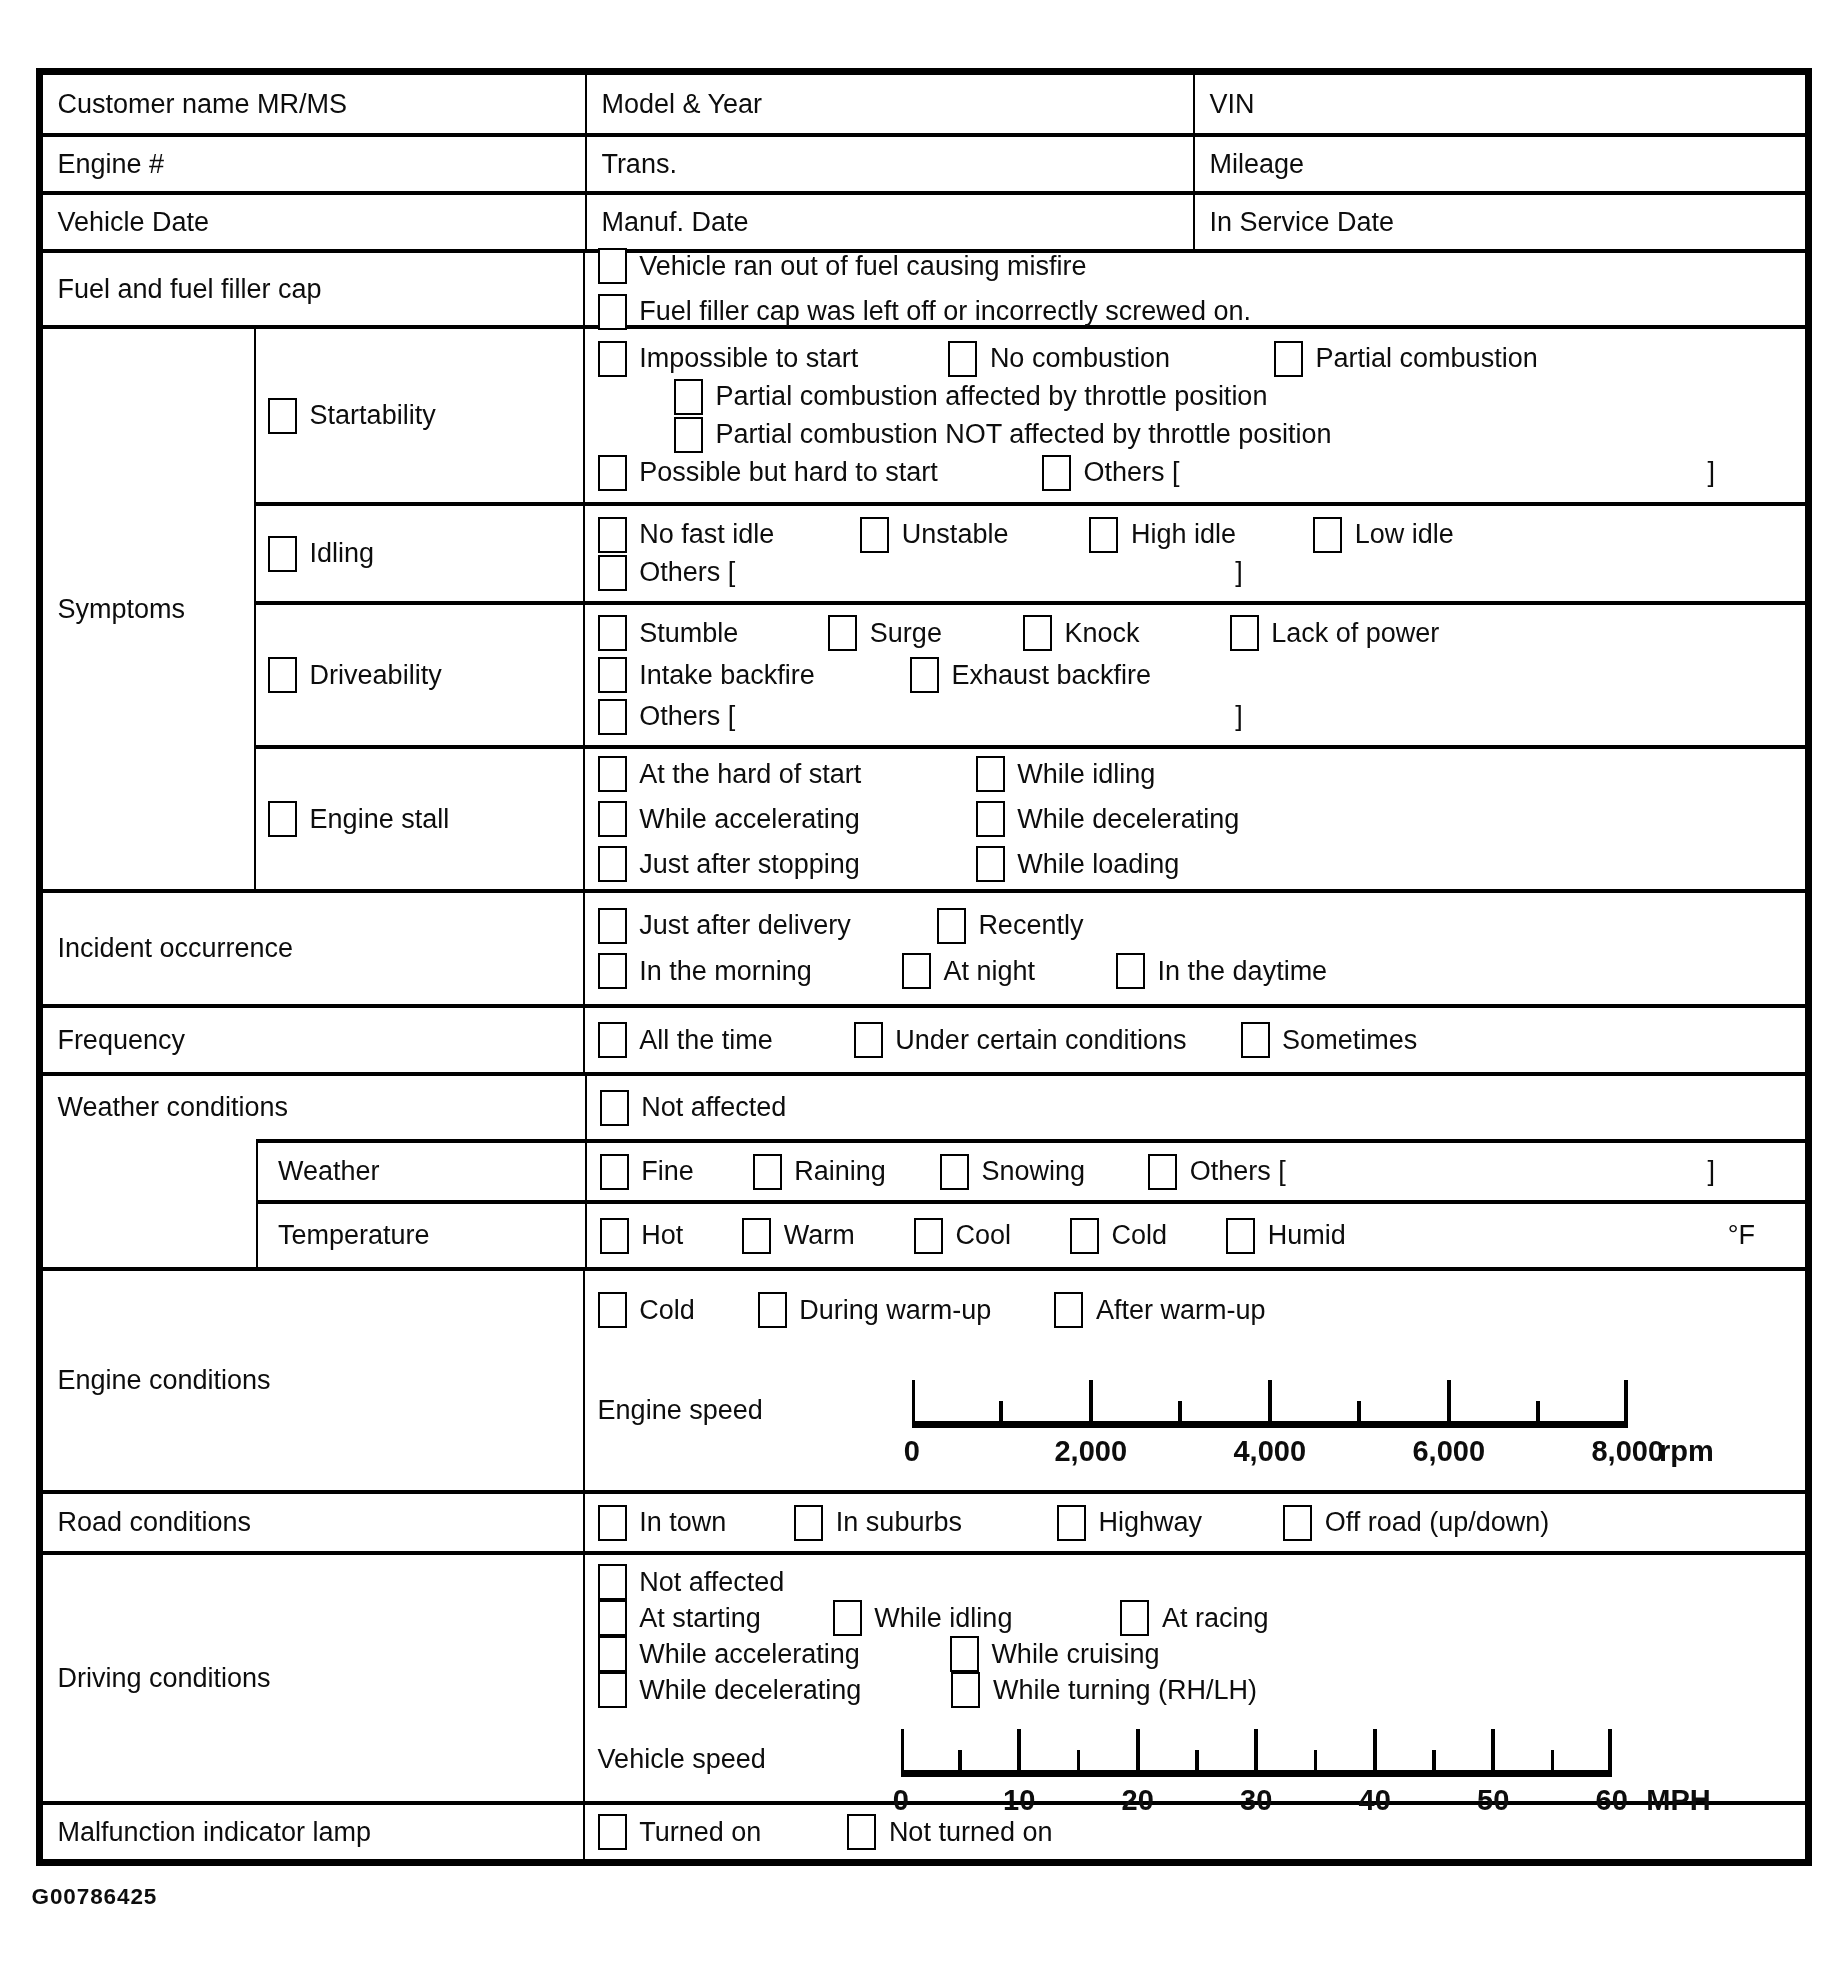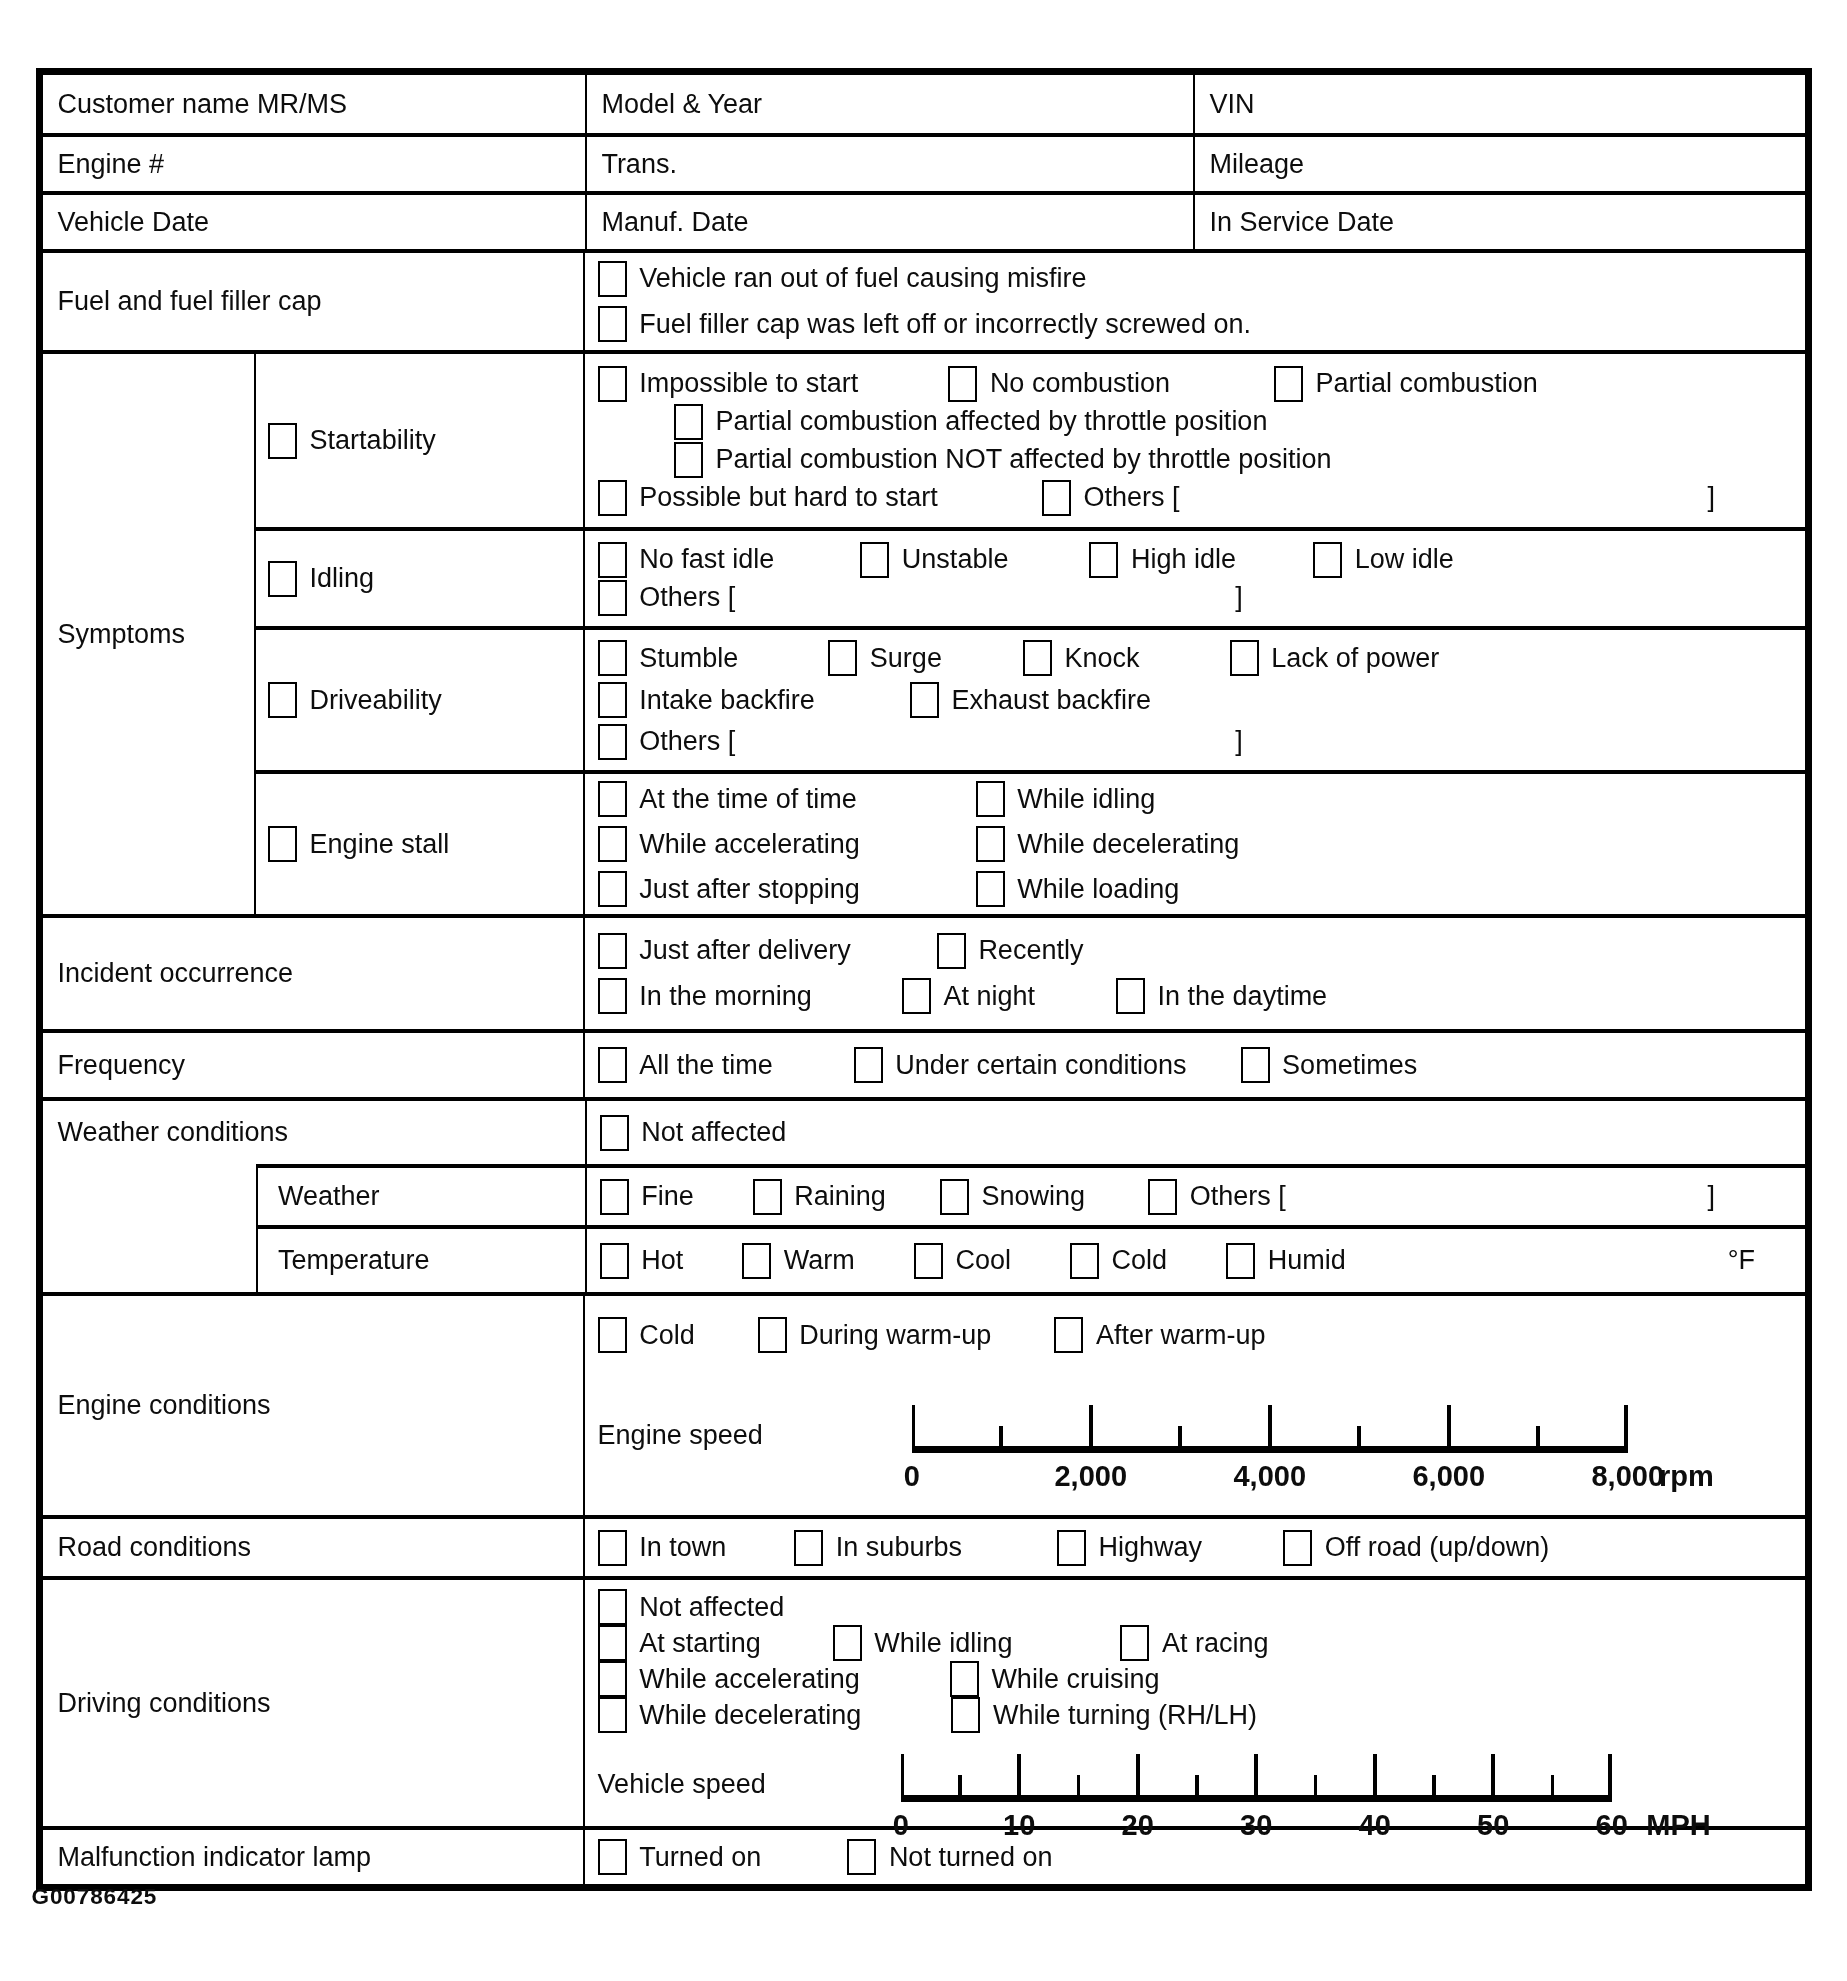--- a/index.html
+++ b/index.html
@@ -103,21 +103,21 @@
           <span>Vehicle Date</span>
         </div>
       <div class="cell">
           <span>Manuf. Date</span>
         </div>
       <div class="cell">
           <span>In Service Date</span>
         </div>
     </div>
 
-    <div class="lblrow sec" style="height:101px">
+    <div class="lblrow sec" style="height:76px">
       <div class="lbl">
           <span>Fuel and fuel filler cap</span>
         </div>
       <div class="content" style="gap:7.2px">
         <div class="line">
           <span class="opt">
               <span class="cb"></span>
               <span class="t">Vehicle ran out of fuel causing misfire</span>
             </span>
         </div>
@@ -265,21 +265,21 @@
       <div class="subcell rt" style="grid-row:4">
         <span class="opt">
             <span class="cb"></span>
             <span class="t">Engine stall</span>
           </span>
       </div>
       <div class="symcontent rt" style="grid-row:4;grid-column:3">
         <div style="display:grid;grid-template-columns:378px auto;row-gap:9px;padding-left:12.6px;">
           <span class="opt">
               <span class="cb"></span>
-              <span class="t">At the time of time</span>
+              <span class="t">At the hard of start</span>
             </span>
           <span class="opt">
               <span class="cb"></span>
               <span class="t">While idling</span>
             </span>
           <span class="opt">
               <span class="cb"></span>
               <span class="t">While accelerating</span>
             </span>
           <span class="opt">

